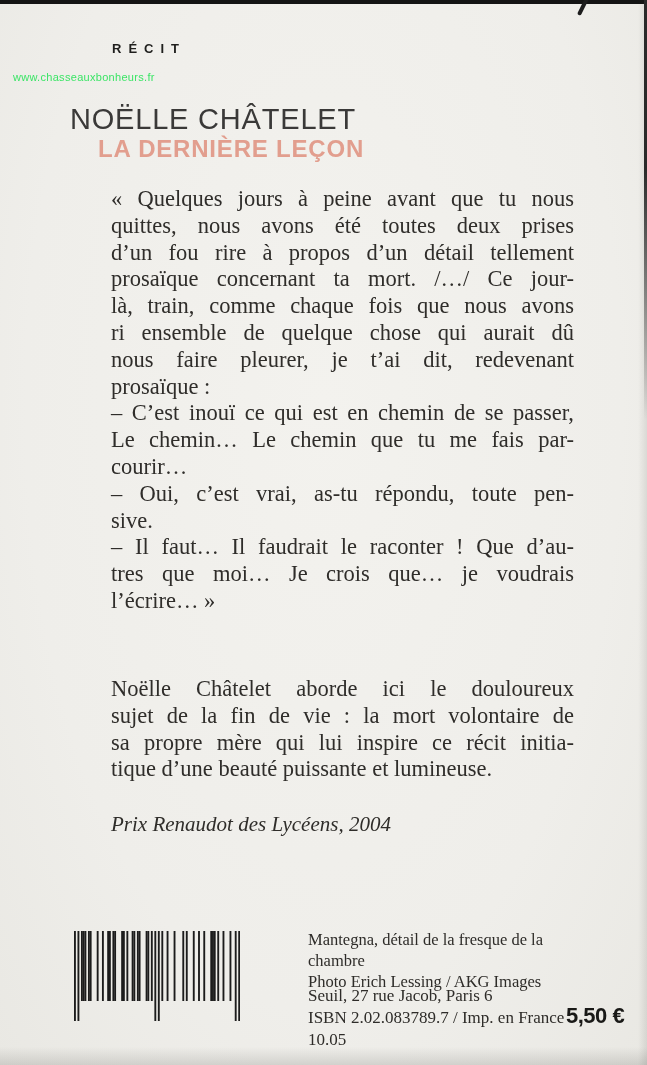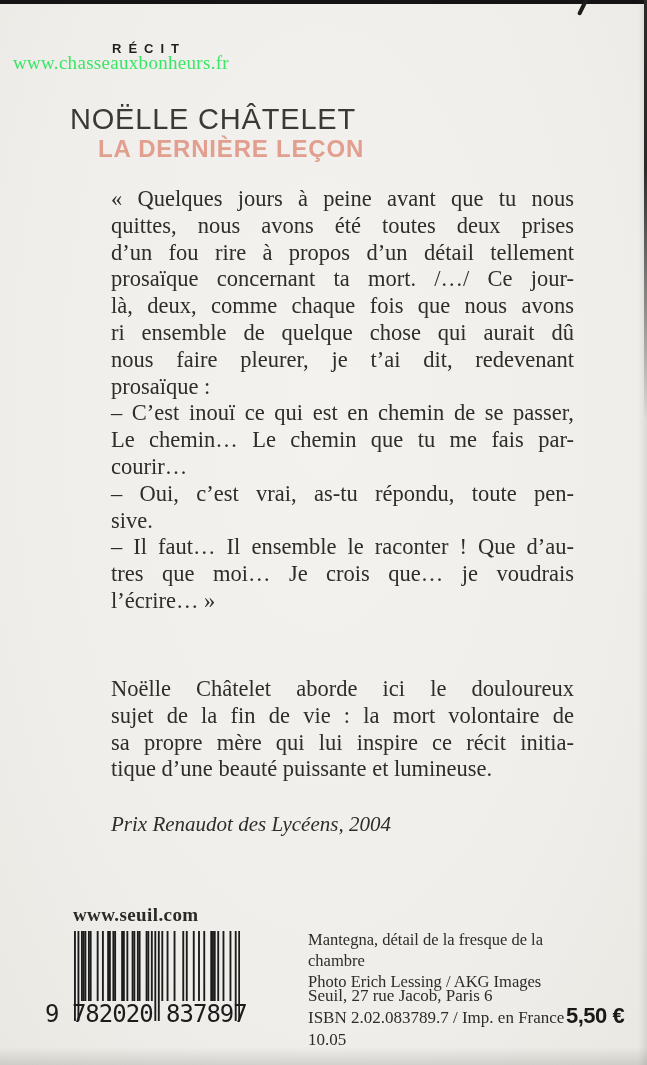--- a/index.html
+++ b/index.html
@@ -8,21 +8,21 @@
     background:radial-gradient(ellipse at 50% 38%, #f3f2ee 0%, #efeeea 65%, #e9e8e3 100%);
     font-family:"Liberation Serif", serif;color:#35332f;
   }
   .top-strip{position:absolute;top:0;left:0;width:100%;height:4px;background:#141414;}
   .corner-tick{position:absolute;left:581px;top:-3px;width:4px;height:19px;background:#1d1d1d;transform:rotate(26deg);border-radius:2px;}
   .right-edge{position:absolute;right:0;top:0;width:3px;height:420px;background:linear-gradient(#2a2a2a,#2a2a2a 40%,rgba(42,42,42,0));}
   .right-shade{position:absolute;right:0;top:0;width:9px;height:100%;background:linear-gradient(to left, rgba(40,40,35,0.10), rgba(40,40,35,0));}
   .bottom-shade{position:absolute;left:0;bottom:0;width:100%;height:18px;background:linear-gradient(rgba(40,40,35,0), rgba(40,40,35,0.14));}
 
   .genre{position:absolute;left:112px;top:41px;font-family:"Liberation Sans",sans-serif;font-weight:bold;font-size:13px;letter-spacing:7px;color:#1f1f1d;}
-  .watermark{position:absolute;left:13px;top:52px;font-family:Liberation Serif, serif;font-size:19px;letter-spacing:0.3px;}
+  .watermark{position:absolute;left:13px;top:71px;font-family:Liberation Sans, sans-serif;font-size:11px;letter-spacing:0.3px;}
 
   .author{position:absolute;left:70px;top:103px;margin:0;font-family:"Liberation Sans",sans-serif;font-weight:normal;font-size:29px;letter-spacing:0.8px;color:#3a3938;}
   .title{position:absolute;left:70px;top:135px;margin:0;font-family:"Liberation Sans",sans-serif;font-weight:bold;font-size:24px;letter-spacing:0.8px;}
 
   .quote{position:absolute;left:111px;top:186px;width:463px;font-size:22.5px;line-height:26.8px;color:#2f2d2a;}
   .desc{position:absolute;left:111px;top:676px;width:463px;font-size:22.5px;line-height:26.8px;color:#2f2d2a;}
   .quote .line,.desc .line{text-align:justify;text-align-last:justify;white-space:normal;}
   .quote .line.nojust,.desc .line.nojust{text-align:left;text-align-last:left;}
 
   .award{position:absolute;left:111px;top:812px;font-style:italic;font-size:21px;color:#2f2d2a;}
@@ -50,43 +50,42 @@
   <div class="watermark" style="color: rgb(59, 229, 102);">www.chasseauxbonheurs.fr</div>
 
   <h1 class="author">NOËLLE CHÂTELET</h1>
   <h2 class="title" style="color: rgb(226, 158, 142); margin-left: 28px;">LA DERNIÈRE LEÇON</h2>
 
   <div class="quote">
       <div class="line">« Quelques jours à peine avant que tu nous</div>
       <div class="line">quittes, nous avons été toutes deux prises</div>
       <div class="line">d’un fou rire à propos d’un détail tellement</div>
       <div class="line">prosaïque concernant ta mort. /…/ Ce jour-</div>
-      <div class="line">là, deux, comme chaque fois que nous avons</div>
+      <div class="line">là, train, comme chaque fois que nous avons</div>
       <div class="line">ri ensemble de quelque chose qui aurait dû</div>
       <div class="line">nous faire pleurer, je t’ai dit, redevenant</div>
       <div class="line nojust">prosaïque :</div>
       <div class="line">– C’est inouï ce qui est en chemin de se passer,</div>
       <div class="line">Le chemin… Le chemin que tu me fais par-</div>
       <div class="line nojust">courir…</div>
       <div class="line">– Oui, c’est vrai, as-tu répondu, toute pen-</div>
       <div class="line nojust">sive.</div>
-      <div class="line">– Il faut… Il ensemble le raconter ! Que d’au-</div>
+      <div class="line">– Il faut… Il faudrait le raconter ! Que d’au-</div>
       <div class="line">tres que moi… Je crois que… je voudrais</div>
       <div class="line nojust">l’écrire… »</div>
     </div>
   <div class="desc">
       <div class="line">Noëlle Châtelet aborde ici le douloureux</div>
       <div class="line">sujet de la fin de vie : la mort volontaire de</div>
       <div class="line">sa propre mère qui lui inspire ce récit initia-</div>
       <div class="line nojust">tique d’une beauté puissante et lumineuse.</div>
     </div>
 
   <div class="award">Prix Renaudot des Lycéens, 2004</div>
 
-  <div class="website">www.seuil.com</div>
   <svg class="barcode" width="166" height="90" viewBox="0 0 166 90">
       <rect x="0.00" y="0" width="1.87" height="90" fill="#1c1c1c"></rect>
       <rect x="3.49" y="0" width="1.87" height="90" fill="#1c1c1c"></rect>
       <rect x="6.99" y="0" width="1.87" height="70" fill="#1c1c1c"></rect>
       <rect x="8.74" y="0" width="1.87" height="70" fill="#1c1c1c"></rect>
       <rect x="10.48" y="0" width="1.87" height="70" fill="#1c1c1c"></rect>
       <rect x="13.98" y="0" width="1.87" height="70" fill="#1c1c1c"></rect>
       <rect x="15.73" y="0" width="1.87" height="70" fill="#1c1c1c"></rect>
       <rect x="22.72" y="0" width="1.87" height="70" fill="#1c1c1c"></rect>
       <rect x="27.96" y="0" width="1.87" height="70" fill="#1c1c1c"></rect>
@@ -116,21 +115,20 @@
       <rect x="129.31" y="0" width="1.87" height="70" fill="#1c1c1c"></rect>
       <rect x="136.29" y="0" width="1.87" height="70" fill="#1c1c1c"></rect>
       <rect x="138.04" y="0" width="1.87" height="70" fill="#1c1c1c"></rect>
       <rect x="139.79" y="0" width="1.87" height="70" fill="#1c1c1c"></rect>
       <rect x="143.28" y="0" width="1.87" height="70" fill="#1c1c1c"></rect>
       <rect x="148.53" y="0" width="1.87" height="70" fill="#1c1c1c"></rect>
       <rect x="155.52" y="0" width="1.87" height="70" fill="#1c1c1c"></rect>
       <rect x="160.76" y="0" width="1.87" height="90" fill="#1c1c1c"></rect>
       <rect x="164.25" y="0" width="1.87" height="90" fill="#1c1c1c"></rect>
     </svg>
-  <div class="barcode-digits">9 782020 837897</div>
 
   <div class="credits">
       <div class="line">Mantegna, détail de la fresque de la chambre</div>
       <div class="line">Photo Erich Lessing / AKG Images</div>
     </div>
   <div class="publisher">
       <div class="line">Seuil, 27 rue Jacob, Paris 6</div>
       <div class="line">ISBN 2.02.083789.7 / Imp. en France 10.05</div>
     </div>
   <div class="price">5,50 €</div>

